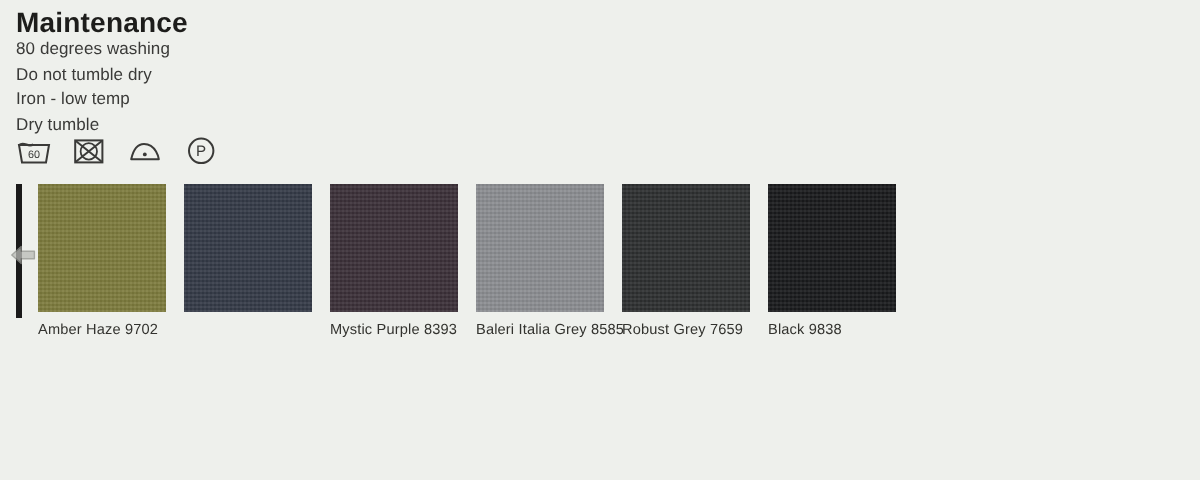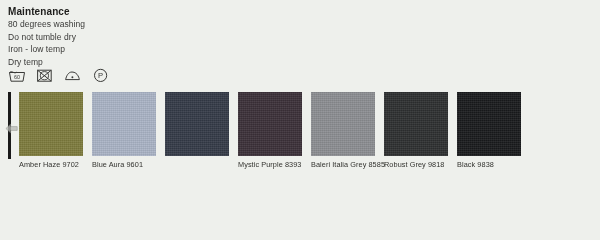--- a/index.html
+++ b/index.html
@@ -23,21 +23,21 @@
   }
 
   
   .maint {
     position: absolute;
     left: 8px;
     top: 5px;
     width: 260px;
   }
   .maint-title {
-    font-size: 10px;
+    font-size: 14px;
     font-weight: bold;
     line-height: 13px;
     color: #1d1d1b;
     letter-spacing: 0.1px;
   }
   .maint-line {
     font-size: 8.5px;
     line-height: 12.6px;
     color: #3a3a38;
     letter-spacing: 0.05px;
@@ -127,21 +127,21 @@
 </head>
 <body>
 
 <div class="page">
 
   <div class="maint">
     <div class="maint-title">Maintenance</div>
     <div class="maint-line">80 degrees washing</div>
     <div class="maint-line">Do not tumble dry</div>
     <div class="maint-line">Iron - low temp</div>
-    <div class="maint-line">Dry temp</div>
+    <div class="maint-line">Dry tumble</div>
   </div>
 
   <div class="care-icons">
 
     <span class="care-icon">
       <svg width="18" height="16" viewBox="0 0 18 16">
         <path d="M1.5 5.5 H16.5 L15 14.2 H3 Z" fill="none" stroke="#3a3a38" stroke-width="1"></path>
         <path d="M1.5 5.5 C4.2 3.2, 6.0 7.2, 8.6 5.2" fill="none" stroke="#3a3a38" stroke-width="1"></path>
         <text x="9" y="12" font-family="'Liberation Sans',sans-serif" font-size="5.4" fill="#3a3a38" text-anchor="middle">60</text>
       </svg>
@@ -183,42 +183,38 @@
     </div>
 
     <div class="swatches">
 
       <div class="swatch-cell">
         <div class="swatch-chip" style="background-color: rgb(125, 123, 61);"></div>
         <div class="swatch-label">Amber Haze 9702</div>
       </div>
 
 
-      <div class="swatch-cell">
-        <div class="swatch-chip" style="background-color: rgb(169, 179, 197);"></div>
-        <div class="swatch-label">Blue Aura 9601</div>
-      </div>
 
       <div class="swatch-cell">
         <div class="swatch-chip" style="background-color: rgb(52, 58, 71);"></div>
       </div>
 
       <div class="swatch-cell">
         <div class="swatch-chip" style="background-color: rgb(59, 48, 56);"></div>
         <div class="swatch-label">Mystic Purple 8393</div>
       </div>
 
       <div class="swatch-cell">
         <div class="swatch-chip" style="background-color: rgb(139, 141, 145);"></div>
         <div class="swatch-label">Baleri Italia Grey 8585</div>
       </div>
 
       <div class="swatch-cell">
         <div class="swatch-chip" style="background-color: rgb(45, 47, 48);"></div>
-        <div class="swatch-label">Robust Grey 9818</div>
+        <div class="swatch-label">Robust Grey 7659</div>
       </div>
 
       <div class="swatch-cell">
         <div class="swatch-chip" style="background-color: rgb(25, 26, 28);"></div>
         <div class="swatch-label">Black 9838</div>
       </div>
 
     </div>
   </div>
 

